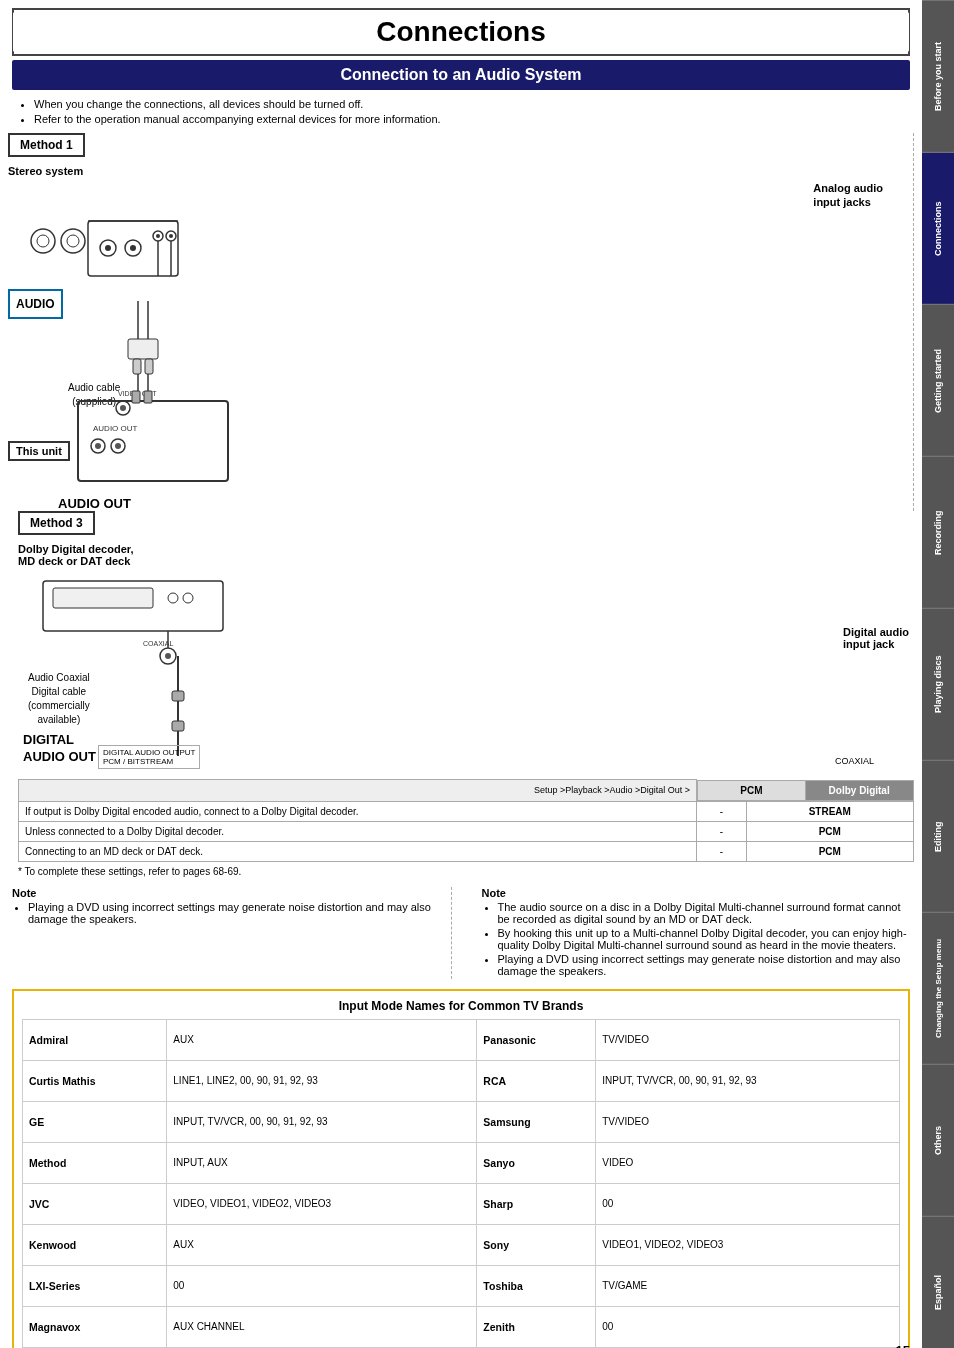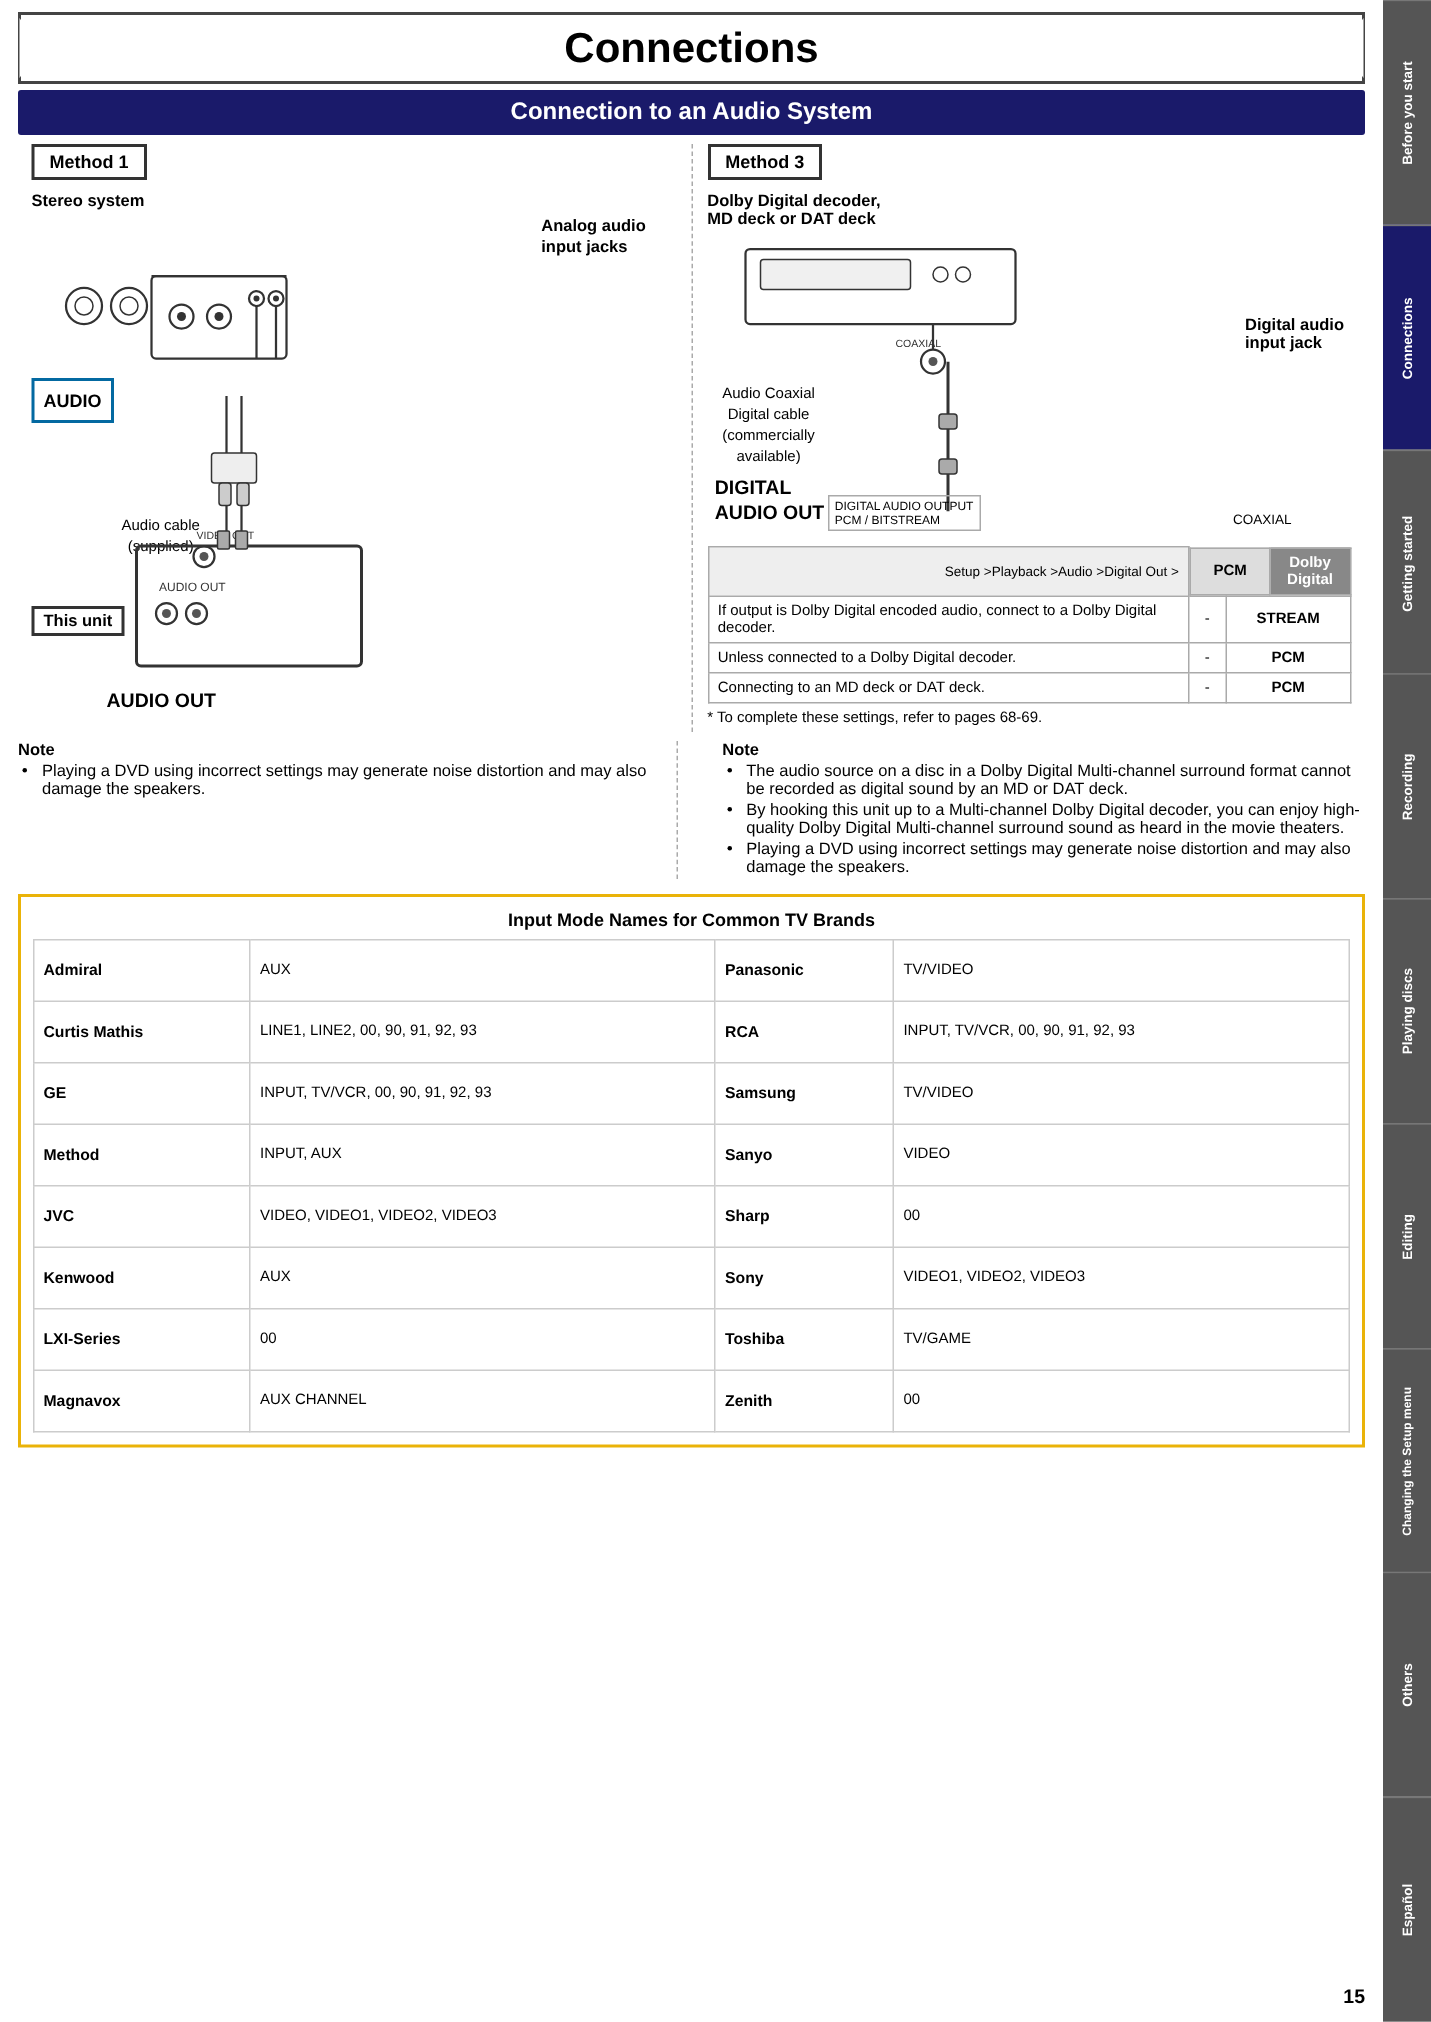--- a/index.html
+++ b/index.html
@@ -103,22 +103,23 @@
     }
     .intro-bullets li {
       list-style: disc;
       margin-left: 18px;
       margin-bottom: 3px;
     }
 
     
     .content-area {
       display: flex;
-      margin: 6px 21px;
+      margin: 6px 8px;
       gap: 0;
+      flex-direction: column;
     }
 
     
     .left-col {
       flex: 1;
       position: relative;
       padding-right: 10px;
       border-right: 1px dashed #aaa;
     }
 
@@ -303,20 +304,24 @@
 
   <div class="page-title-bar" style="position:relative; margin: 8px 12px 4px 12px; border:2.5px solid #444; text-align:center; padding: 6px 30px;">
     <span class="page-title" style="font-size:28px; font-weight:bold;">Connections</span>
     
     <div style="position:absolute; left:0; top:0; bottom:0; width:28px; background:#fff; clip-path:polygon(0 0, 100% 0, 70% 50%, 100% 100%, 0 100%);"></div>
     <div style="position:absolute; right:0; top:0; bottom:0; width:28px; background:#fff; clip-path:polygon(100% 0, 0 0, 30% 50%, 0 100%, 100% 100%);"></div>
   </div>
 
   <div class="section-header">Connection to an Audio System</div>
 
+  <ul class="intro-bullets">
+    <li>When you change the connections, all devices should be turned off.</li>
+    <li>Refer to the operation manual accompanying external devices for more information.</li>
+  </ul>
 
   <div class="content-area">
 
     <div class="left-col">
       <div>
         <span class="method-box">Method 1</span>
       </div>
       <div class="method-title" style="margin-top:4px;">Stereo system</div>
 
       <div style="position:relative; height:330px; width:100%;">

